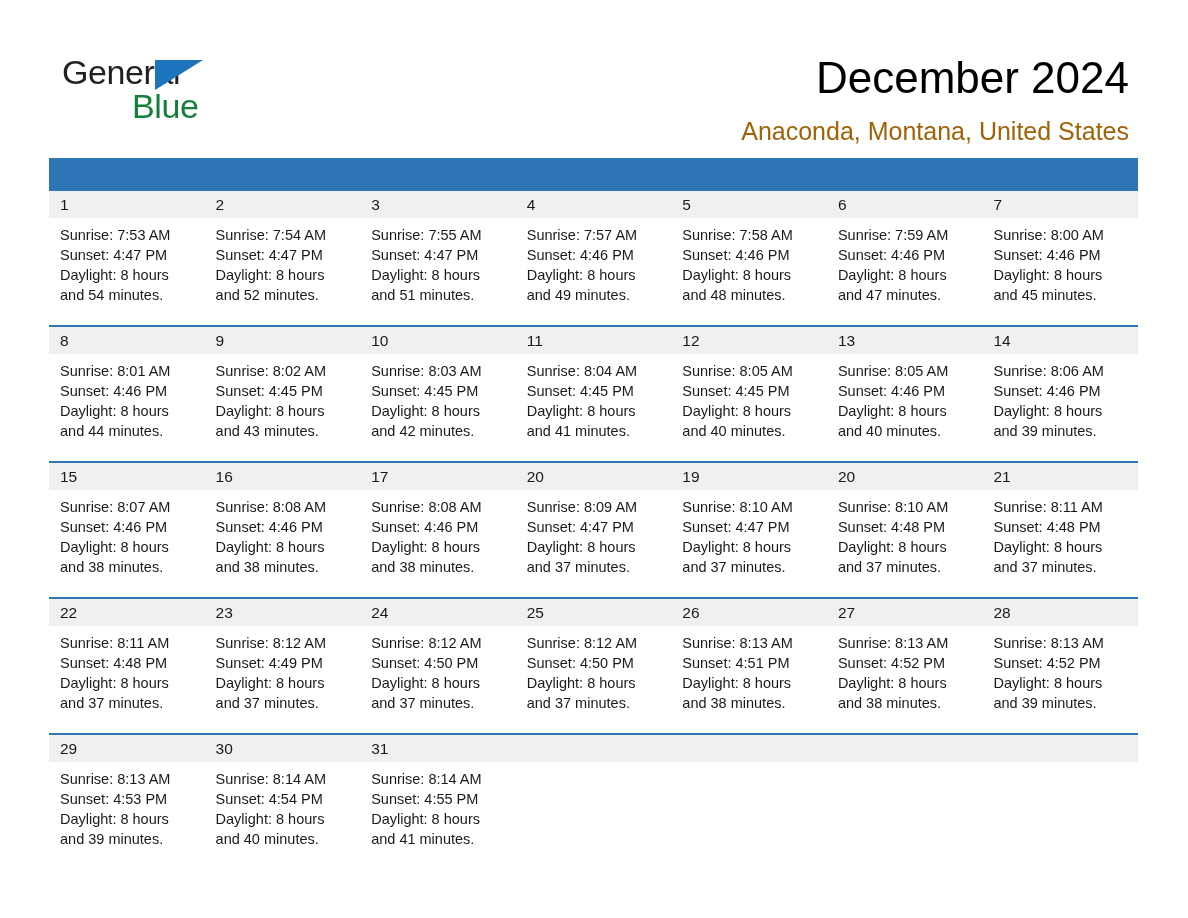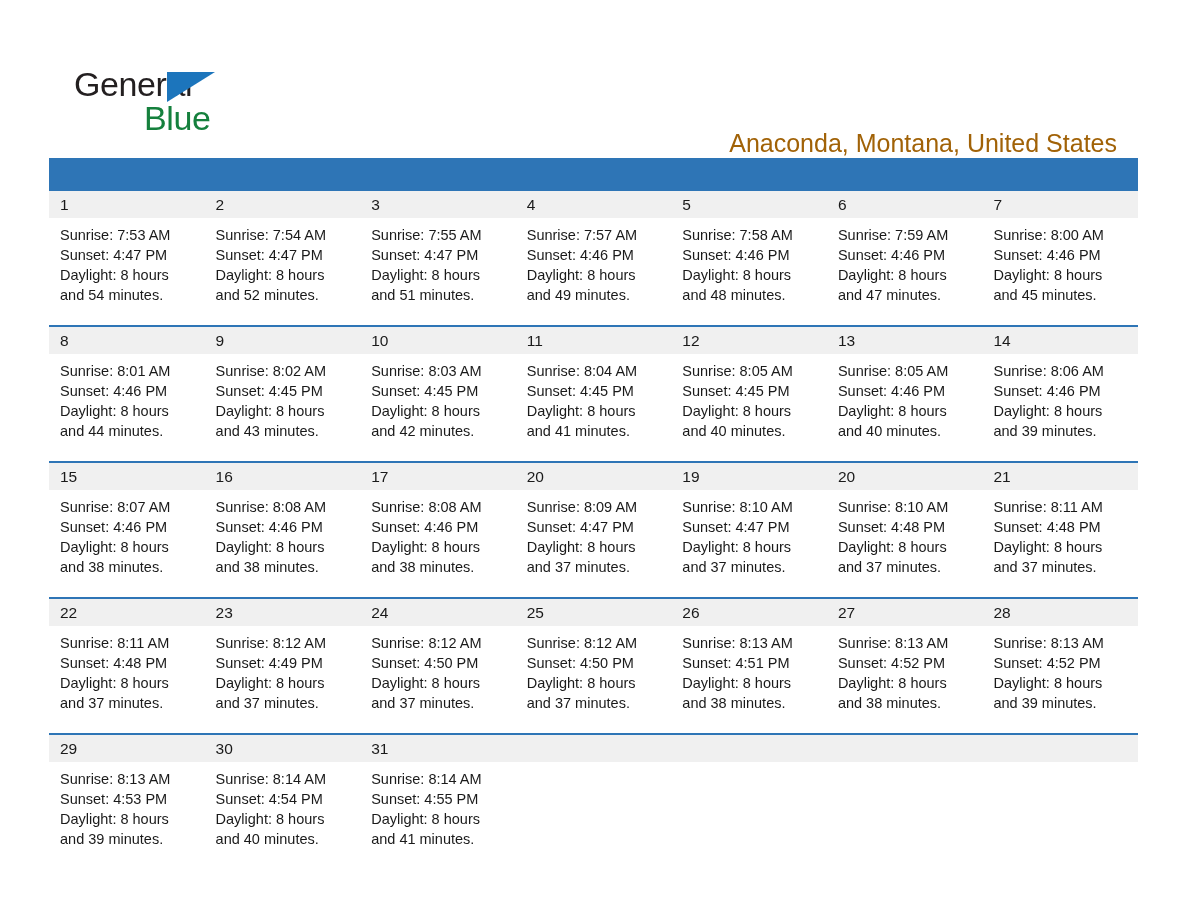--- a/index.html
+++ b/index.html
@@ -13,21 +13,21 @@
     width: 1188px;
     height: 918px;
     font-family: "Liberation Sans", sans-serif;
     color: #000000;
     overflow: hidden;
   }
   .page {
     position: relative;
     width: 1188px;
     height: 918px;
-    padding: 16px;
+    padding: 4px;
   }
 
   
   .header {
     position: relative;
     height: 118px;
   }
   .logo {
     position: absolute;
     left: 58px;
@@ -149,20 +149,21 @@
 <div class="page">
 
   <div class="header">
 
     <div class="logo">
       <div class="logo-line1">General</div>
       <div class="logo-tri"></div>
       <div class="logo-line2">Blue</div>
     </div>
 
+    <div class="title">December 2024</div>
     <div class="subtitle">Anaconda, Montana, United States</div>
   </div>
 
   <div class="calendar">
 
     <div class="cal-head">
       <div class="hcell">Sunday</div>
       <div class="hcell">Monday</div>
       <div class="hcell">Tuesday</div>
       <div class="hcell">Thursday</div>

